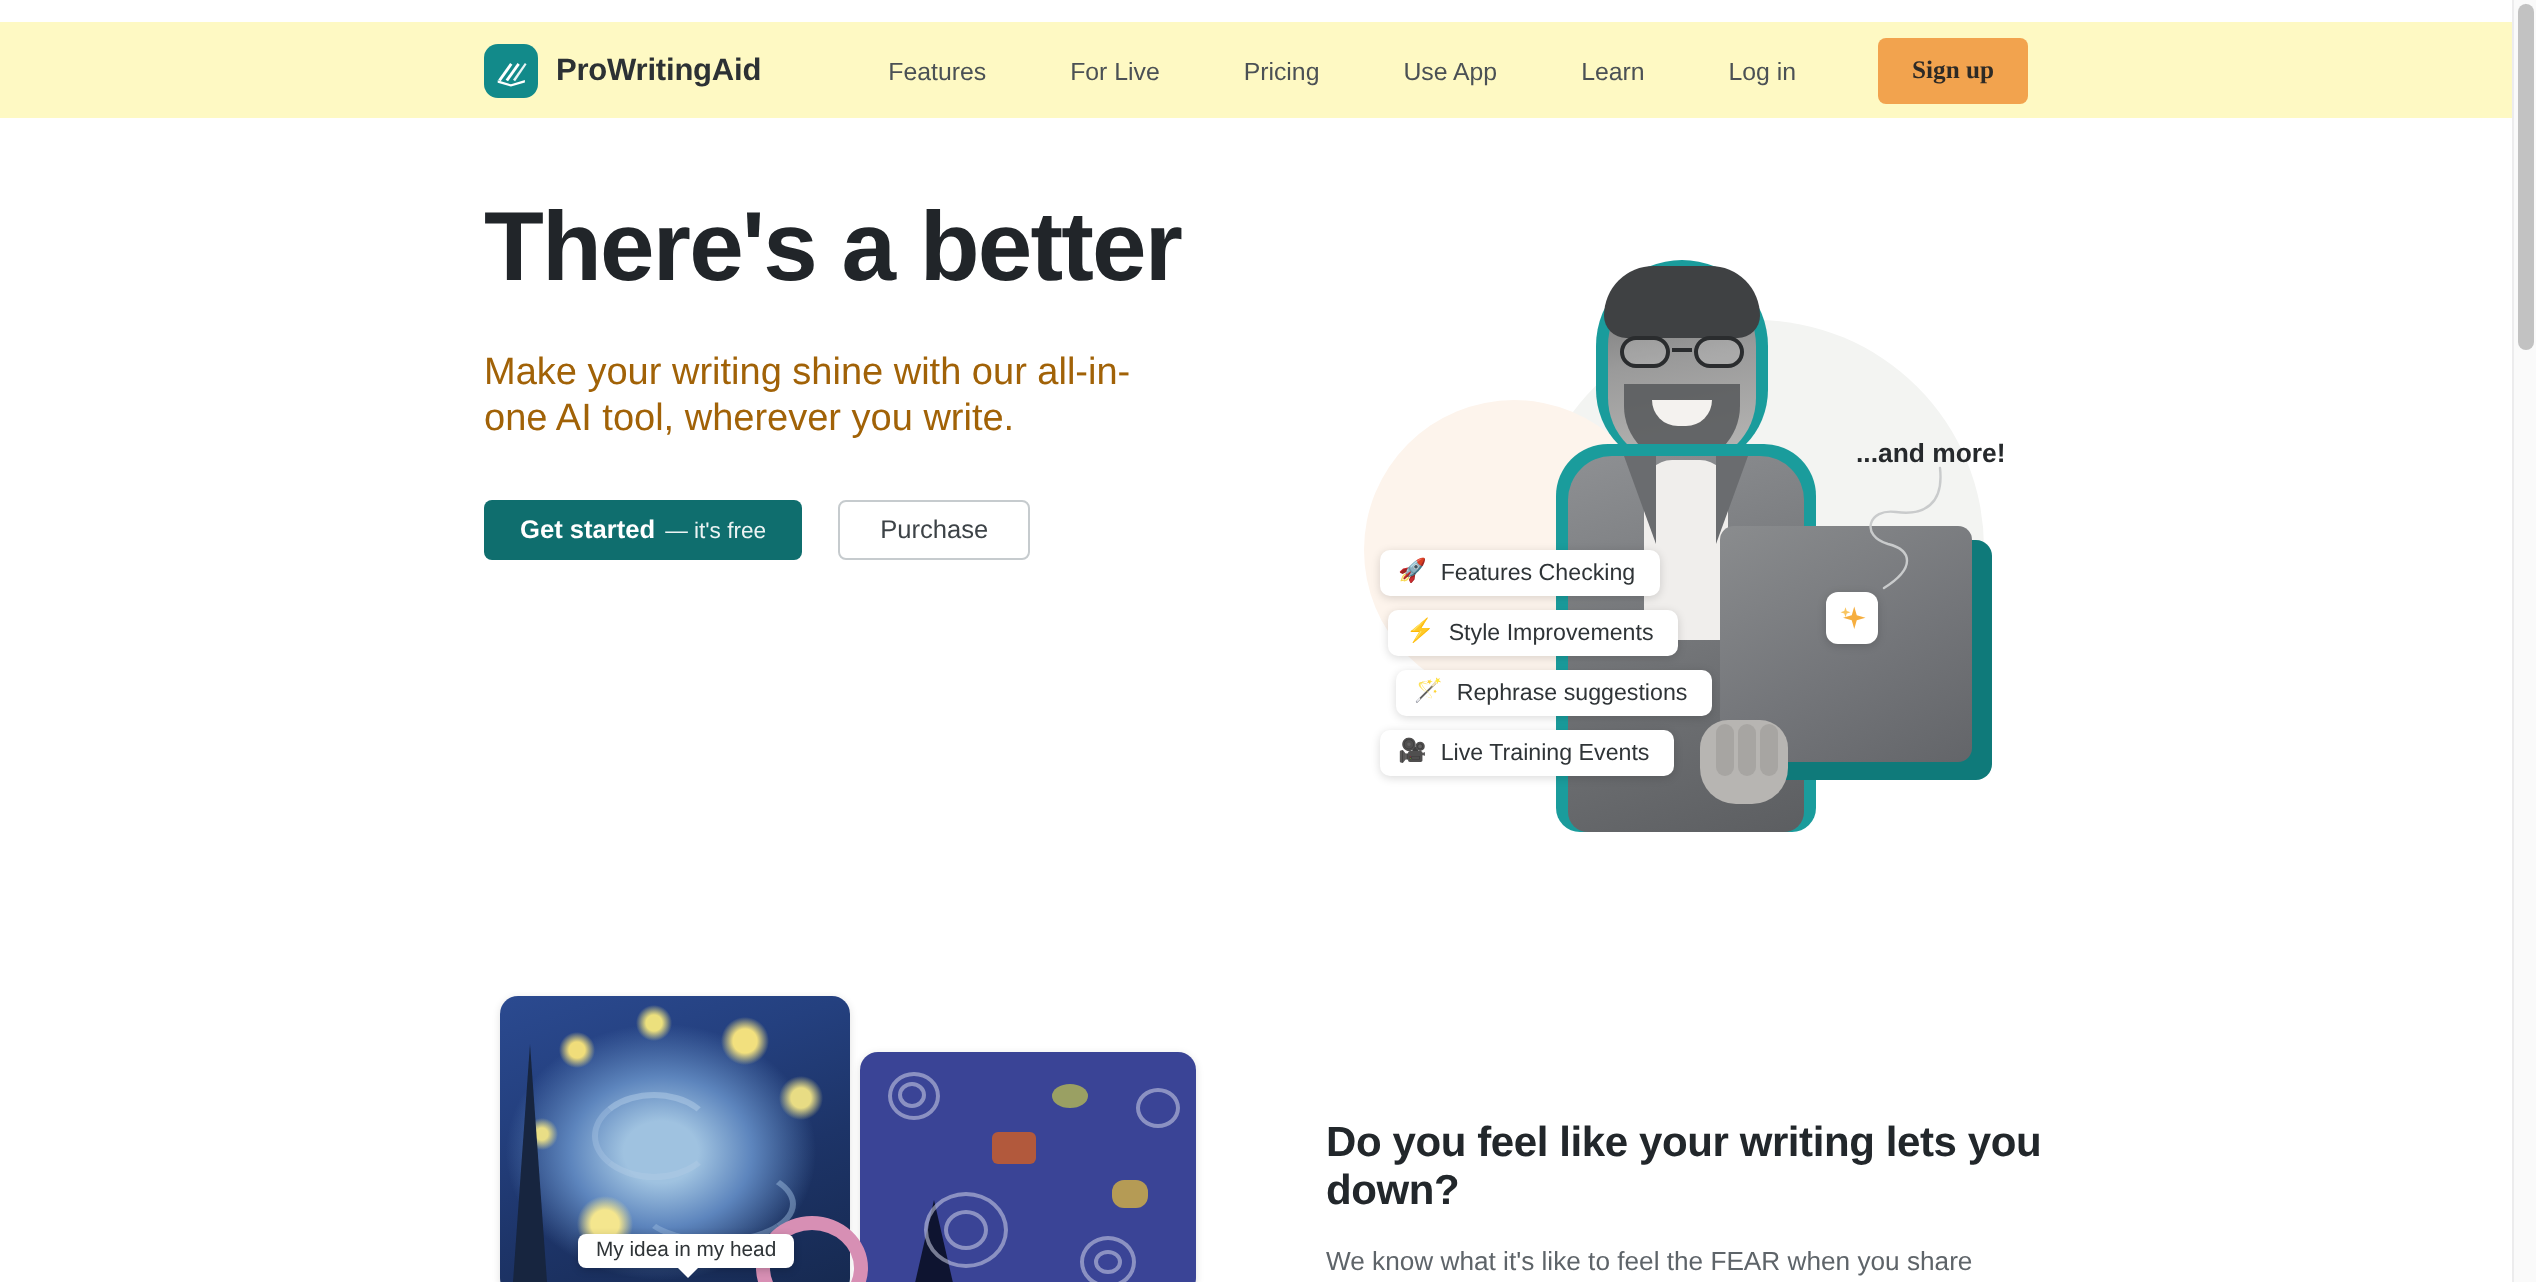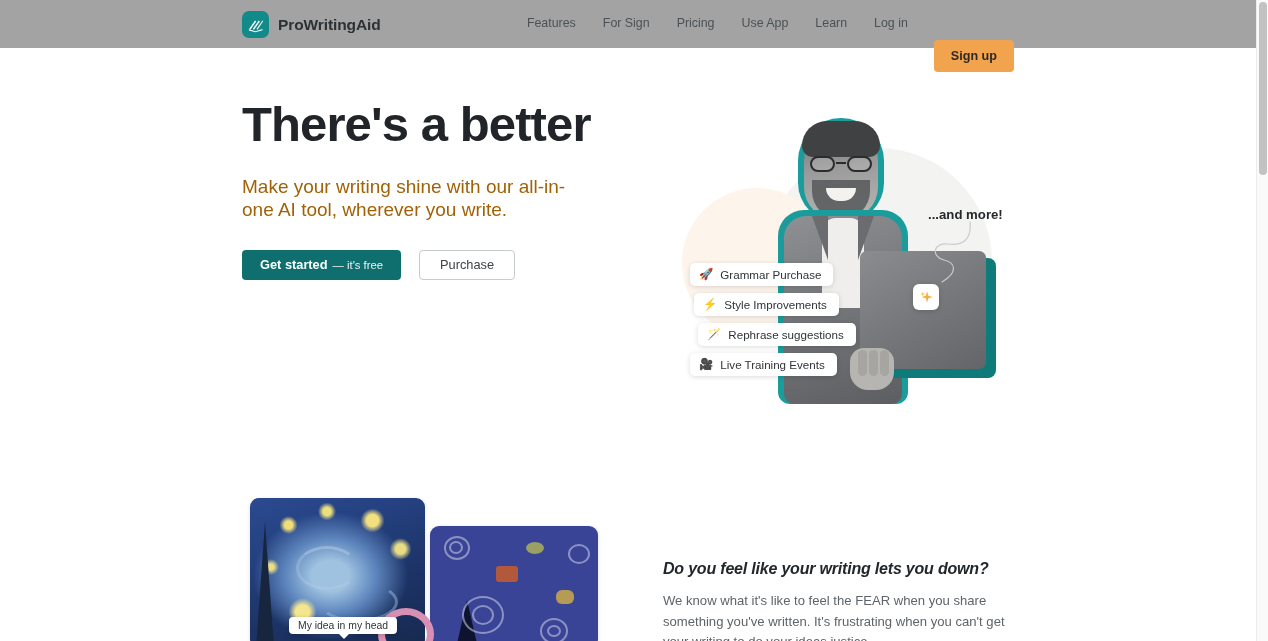--- a/index.html
+++ b/index.html
@@ -22,24 +22,24 @@
     top: 0; left: 0;
     width: 1256px;
     height: 641px;
     background: #ffffff;
     overflow: hidden;
   }
 
   
   .site-header {
     position: absolute;
-    top: 0; left: 0;
+    top: 11px; left: 0;
     width: 1256px;
     height: 48px;
-    background: #a3a3a3;
+    background: #fef9c3;
     display: flex;
     align-items: center;
   }
 
   .brand {
     position: absolute;
     left: 242px;
     top: 11px;
     display: flex;
     align-items: center;
@@ -64,22 +64,22 @@
     color: #2c3134;
     letter-spacing: -0.1px;
     white-space: nowrap;
   }
 
   .nav {
     position: absolute;
     right: 242px;
     top: 8px;
     display: flex;
-    align-items: flex-start;
-    gap: 1px;
+    align-items: center;
+    gap: 16px;
   }
 
   .nav-link {
     font-size: 12.4px;
     color: #4b5155;
     padding: 8px 13px;
     white-space: nowrap;
     cursor: pointer;
     text-decoration: none;
   }
@@ -88,22 +88,21 @@
     margin-left: 12px;
     background: #f2a34e;
     color: #2d2a26;
     font-size: 12.6px;
     font-weight: bold;
     padding: 9px 17px;
     border: none;
     border-radius: 4px;
     cursor: pointer;
     white-space: nowrap;
-    font-family: Liberation Sans, sans-serif;
-    margin-top: 32px;
+    font-family: Liberation Serif, serif;
   }
 
   
   .hero {
     position: absolute;
     top: 48px; left: 0;
     width: 1256px;
     height: 400px;
   }
 
@@ -176,21 +175,21 @@
   .no-card {
     margin-top: 33px;
     font-size: 12.2px;
     color: #6c7276;
   }
 
   
   .hero-art {
     position: absolute;
     left: 660px;
-    top: 48px;
+    top: 60px;
     width: 360px;
     height: 330px;
   }
 
   .art-bg-circle {
     position: absolute;
     left: 104px; top: 52px;
     width: 228px; height: 228px;
     border-radius: 50%;
     background: #f3f4f2;
@@ -506,25 +505,24 @@
     z-index: 1;
   }
 
   .lower-copy {
     position: absolute;
     left: 663px;
     top: 112px;
     width: 360px;
   }
   .lower-title {
-    font-size: 16px;
+    font-size: 21px;
     font-weight: bold;
     color: #22272b;
     letter-spacing: -0.2px;
-    font-style: italic;
   }
   .lower-body {
     margin-top: 13px;
     font-size: 13.1px;
     line-height: 20.5px;
     color: #5e6469;
     width: 345px;
   }
 
   
@@ -566,21 +564,21 @@
           <path d="M8.2 18.2 L16.6 6.3 L18.2 7.6 L9.9 19.3 Z" fill="#ffffff"></path>
           <path d="M13.4 18.2 L21.8 6.3 L23 7.2 L14.9 19.3 Z" fill="#ffffff" opacity="0.9"></path>
           <path d="M2.6 18.6 L12 21.4 L21.8 18.4 L21.8 20.2 L12 23 L2.6 20.3 Z" fill="#ffffff"></path>
         </svg>
       </span>
       <span class="brand-name">ProWritingAid</span>
     </div>
 
     <nav class="nav">
       <a class="nav-link">Features</a>
-      <a class="nav-link">For Sign</a>
+      <a class="nav-link">For Live</a>
       <a class="nav-link">Pricing</a>
       <a class="nav-link">Use App</a>
       <a class="nav-link">Learn</a>
       <a class="nav-link">Log in</a>
       <button class="signup-btn">Sign up</button>
     </nav>
 
   </header>
 
   <section class="hero">
@@ -641,21 +639,21 @@
 
         <svg width="15" height="15" viewBox="0 0 24 24" aria-hidden="true">
           <path d="M13 2 L15 9 L22 11 L15 13 L13 20 L11 13 L4 11 L11 9 Z" fill="#f6ae3f"></path>
           <path d="M6 2.5 L7 5.5 L10 6.5 L7 7.5 L6 10.5 L5 7.5 L2 6.5 L5 5.5 Z" fill="#f9c55f"></path>
         </svg>
       </div>
 
       <div class="pill-stack">
         <div class="pill indent-1">
           <span class="pill-icon">🚀</span>
-          <span>Grammar Purchase</span>
+          <span>Features Checking</span>
         </div>
         <div class="pill indent-2">
           <span class="pill-icon">⚡</span>
           <span>Style Improvements</span>
         </div>
         <div class="pill indent-3">
           <span class="pill-icon">🪄</span>
           <span>Rephrase suggestions</span>
         </div>
         <div class="pill indent-4">

